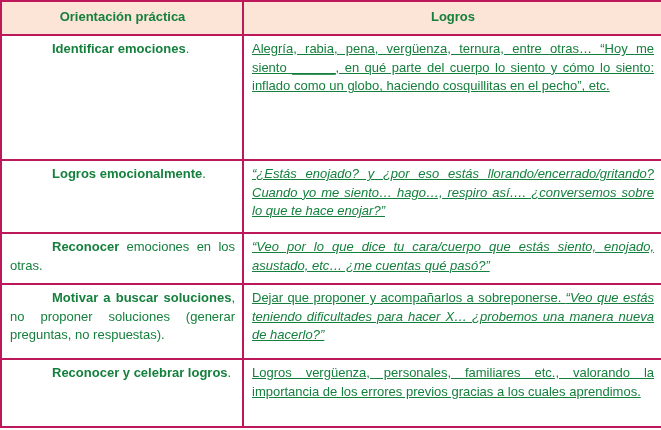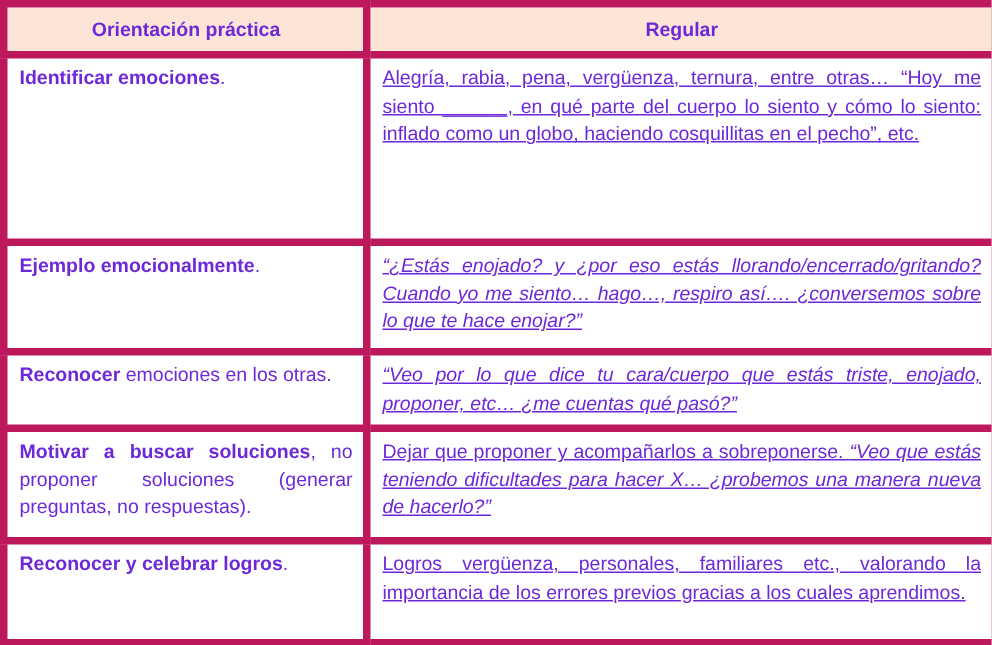--- a/index.html
+++ b/index.html
@@ -14,85 +14,85 @@
   }
   table.doc-table {
     border-collapse: collapse;
     table-layout: fixed;
     width: 661px;
     border: 2px solid #000000;
   }
   col.c1 { width: 242px; }
   col.c2 { width: 419px; }
   th, td {
-    border: 5px solid #be185d;
+    border: 2px solid #be185d;
     font-family: "Liberation Sans", sans-serif;
     font-size: 13px;
     line-height: 18.7px;
-    color: #6d28d9;
+    color: #15803d;
     vertical-align: top;
     padding: 4px 7px 4px 8px;
     overflow: hidden;
     box-sizing: border-box;
   }
   th {
     background: var(--header-bg, #FCE4D6);
     font-weight: bold;
     text-align: center;
     vertical-align: top;
     padding-top: 6px;
   }
   td.practice-cell { text-align: justify; }
   td.example-cell  { text-align: justify; text-decoration: underline; }
   tr.row-header { height: 34px;  }
   tr.row-1      { height: 125px; }
   tr.row-2      { height: 73px;  }
   tr.row-3      { height: 51px;  }
   tr.row-4      { height: 75px;  }
   tr.row-5      { height: 68px; padding-left: 20px;  }
-  b { font-weight: bold; }
+  b { font-weight: bold; margin-left: 42px; }
   i { font-style: italic; }
 </style>
 </head>
 <body>
 
 <table class="doc-table">
   <colgroup>
     <col class="c1">
     <col class="c2">
   </colgroup>
   <thead>
     <tr class="row-header">
       <th>Orientación práctica</th>
-      <th>Regular</th>
+      <th>Logros</th>
     </tr>
   </thead>
   <tbody>
     <tr class="row-1">
       <td class="practice-cell">
         <b>Identificar emociones</b><span>.</span>
       </td>
       <td class="example-cell">
         <span>Alegría, rabia, pena, vergüenza, ternura, entre otras… “Hoy me siento ______, en qué parte del cuerpo lo siento y cómo lo siento: inflado como un globo, haciendo cosquillitas en el pecho”, etc.</span><i></i>
       </td>
     </tr>
     <tr class="row-2">
       <td class="practice-cell">
-        <b>Ejemplo emocionalmente</b><span>.</span>
+        <b>Logros emocionalmente</b><span>.</span>
       </td>
       <td class="example-cell">
         <span></span><i>“¿Estás enojado? y ¿por eso estás llorando/encerrado/gritando? Cuando yo me siento… hago…, respiro así…. ¿conversemos sobre lo que te hace enojar?”</i>
       </td>
     </tr>
     <tr class="row-3">
       <td class="practice-cell">
         <b>Reconocer</b><span> emociones en los otras.</span>
       </td>
       <td class="example-cell">
-        <span></span><i>“Veo por lo que dice tu cara/cuerpo que estás triste, enojado, proponer, etc… ¿me cuentas qué pasó?”</i>
+        <span></span><i>“Veo por lo que dice tu cara/cuerpo que estás siento, enojado, asustado, etc… ¿me cuentas qué pasó?”</i>
       </td>
     </tr>
     <tr class="row-4">
       <td class="practice-cell">
         <b>Motivar a buscar soluciones</b><span>, no proponer soluciones (generar preguntas, no respuestas).</span>
       </td>
       <td class="example-cell">
         <span>Dejar que proponer y acompañarlos a sobreponerse. </span><i>“Veo que estás teniendo dificultades para hacer X… ¿probemos una manera nueva de hacerlo?”</i>
       </td>
     </tr>

